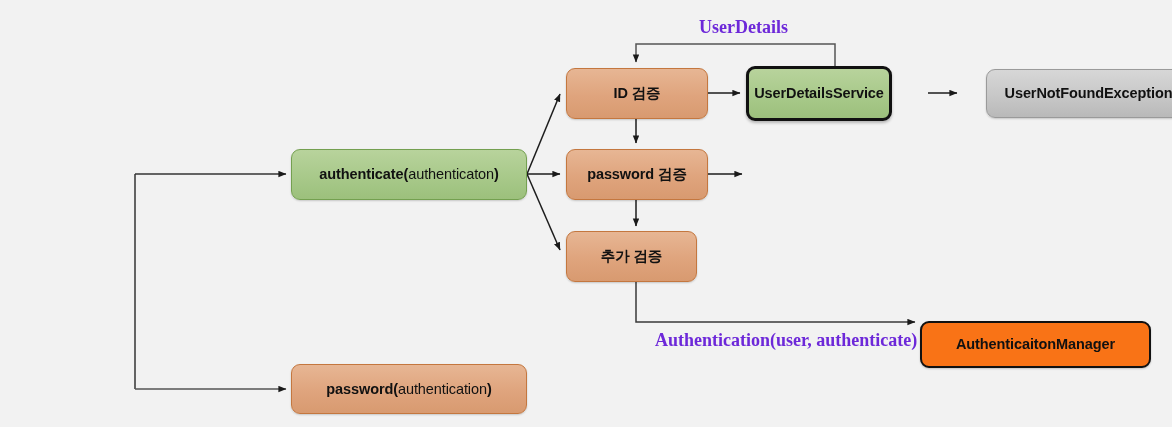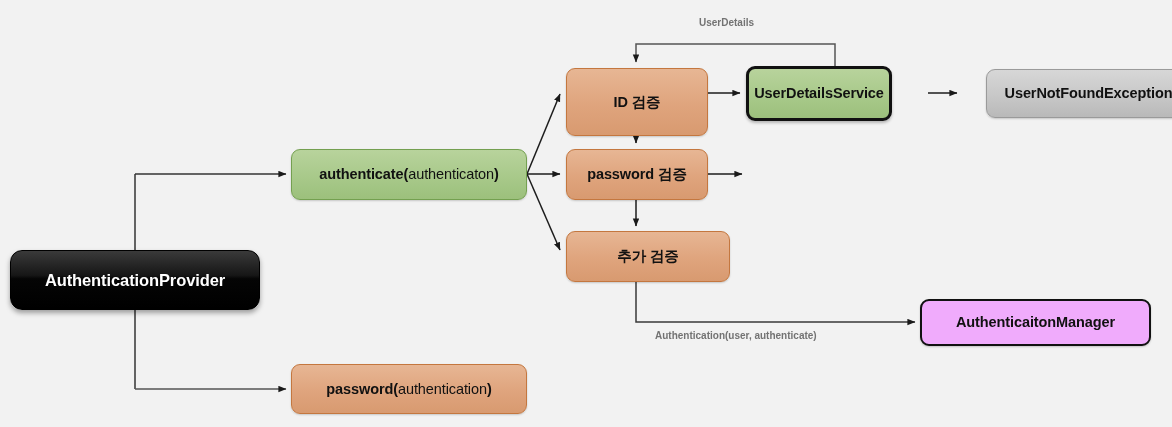--- a/index.html
+++ b/index.html
@@ -63,42 +63,43 @@
   
   .n-gray {
     background: linear-gradient(180deg, #d7d7d7 0%, #c9c9c9 50%, #b9b9b9 100%);
     border: 1.3px solid #9a9a9a;
     box-shadow: 0 1px 2px rgba(0,0,0,0.18);
     font-weight: bold;
     color: #111;
   }
   
   .n-yellow {
-    background: #f0abfc;
+    background: #f97316;
     border: 2.2px solid #111;
     font-weight: bold;
     box-shadow: 0 1px 2px rgba(0,0,0,0.2);
+    margin-top: 22px;
   }
   
   .n-black {
     background: linear-gradient(180deg, #3a3a3a 0%, #161616 42%, #050505 48%, #000 100%);
     border: 1px solid #000;
     border-radius: 12px;
     color: #fff;
     font-weight: bold;
     font-size: 16.5px;
     box-shadow: 0 3px 5px rgba(0,0,0,0.35);
   }
   .edge-label {
     position: absolute;
     z-index: 4;
-    font-family: Liberation Sans, sans-serif;
-    font-size: 10px;
+    font-family: Liberation Serif, serif;
+    font-size: 18px;
     font-weight: bold;
-    color: #737373;
+    color: #6d28d9;
     white-space: nowrap;
   }
   .bold { font-weight: bold; }
   .reg  { font-weight: normal; }
 </style>
 </head>
 <body>
 
 <div id="canvas">
 
@@ -135,41 +136,38 @@
       <path d="M636,119 L636,143" marker-end="url(#ah)"></path>
 
       <path d="M708,174 L742,174" marker-end="url(#ah)"></path>
 
       <path d="M636,200 L636,226" marker-end="url(#ah)"></path>
 
       <path d="M636,282 L636,322 L915,322" marker-end="url(#ah)" stroke="#3a3a3a"></path>
     </g>
   </svg>
 
-  <div class="node n-black" style="left:10px; top:250px; width:250px; height:60px;">
-    <span class="lbl">AuthenticationProvider</span>
-  </div>
 
   <div class="node n-green" style="left:291px; top:149px; width:236px; height:51px;">
     <span class="lbl"><span class="bold">authenticate</span><span class="bold">(</span><span class="reg">authenticaton</span><span class="bold">)</span></span>
   </div>
 
   <div class="node n-orange" style="left:291px; top:364px; width:236px; height:50px;">
     <span class="lbl"><span class="bold">password</span><span class="bold">(</span><span class="reg">authentication</span><span class="bold">)</span></span>
   </div>
 
-  <div class="node n-orange" style="left:566px; top:68px; width:142px; height:68px;">
+  <div class="node n-orange" style="left:566px; top:68px; width:142px; height:51px;">
     <span class="lbl">ID 검증</span>
   </div>
 
   <div class="node n-orange" style="left:566px; top:149px; width:142px; height:51px;">
     <span class="lbl">password 검증</span>
   </div>
 
-  <div class="node n-orange" style="left:566px; top:231px; width:164px; height:51px;">
+  <div class="node n-orange" style="left:566px; top:231px; width:131px; height:51px;">
     <span class="lbl">추가 검증</span>
   </div>
 
   <div class="node n-green-strong" style="left:746px; top:66px; width:146px; height:55px;">
     <span class="lbl">UserDetailsService</span>
   </div>
 
   <div class="node n-gray" style="left:962px; top:69px; width:205px; height:49px;margin-left:24px;">
     <span class="lbl">UserNotFoundException</span>
   </div>

